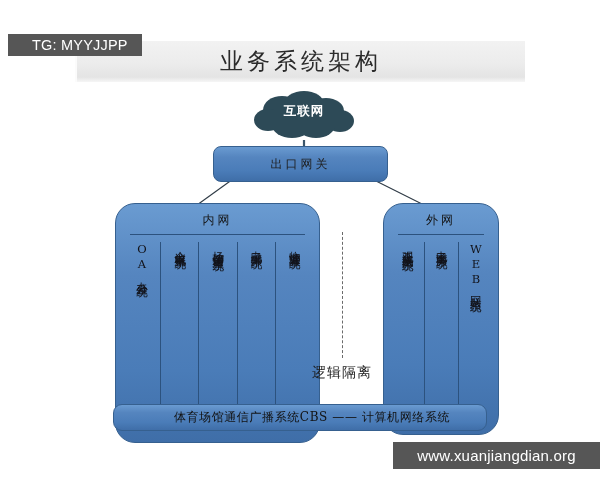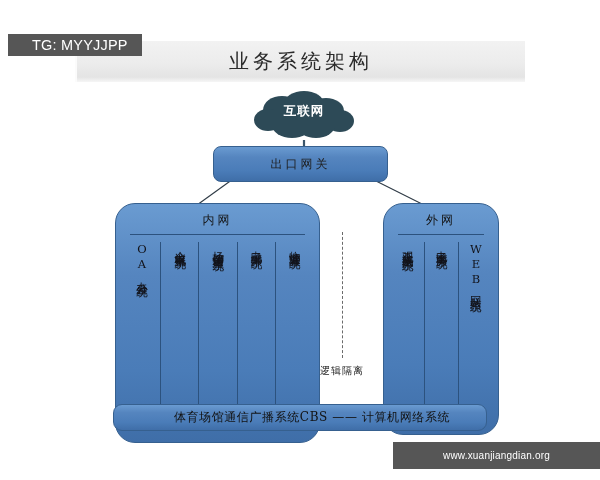--- a/index.html
+++ b/index.html
@@ -39,21 +39,21 @@
     padding: 0 14px 0 24px;
     font-size: 14.5px;
     margin-top: 24px;
   }
   #site-badge {
     left: 393px;
     top: 442px;
     height: 27px;
     width: 207px;
     justify-content: center;
-    font-size: 10px;
+    font-size: 15px;
     box-sizing: border-box;
   }
 
   
   #title-band {
     position: absolute;
     left: 75px;
     top: 41px;
     width: 450px;
     height: 41px;
@@ -61,21 +61,21 @@
     border-left: 2px solid #fbfbfb;
     box-sizing: border-box;
   }
   #title-text {
     position: absolute;
     left: 0; right: 0;
     top: 50%;
     transform: translateY(-52%);
     text-align: center;
     font-family: "DejaVu Serif", "Liberation Serif", serif;
-    font-size: 20px;
+    font-size: 23px;
     color: #2b2b2b;
     letter-spacing: 4px;
   }
 
   
   #lines {
     position: absolute;
     left: 0;
     top: 0;
     width: 600px;
@@ -209,21 +209,21 @@
     height: 126px;
     border-left: 1.6px dashed #6a6a6a;
   }
   #isolation-label {
     position: absolute;
     left: 305px;
     top: 364px;
     width: 74px;
     text-align: center;
     font-family: "DejaVu Serif", "Liberation Serif", serif;
-    font-size: 10px;
+    font-size: 14px;
     color: #1b1b1b;
     letter-spacing: 1px;
   }
 
   
   #bottom-bar {
     left: 113px;
     top: 404px;
     width: 374px;
     height: 27px;

